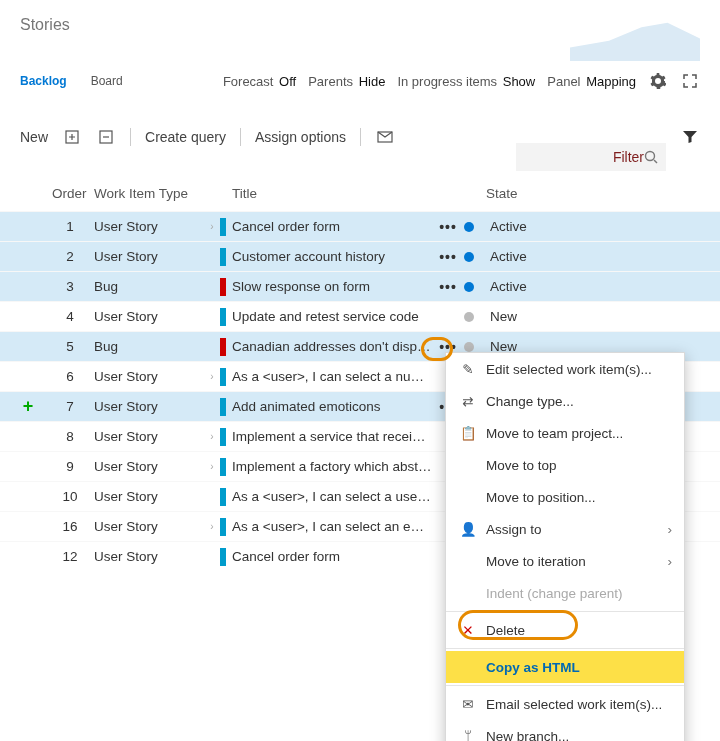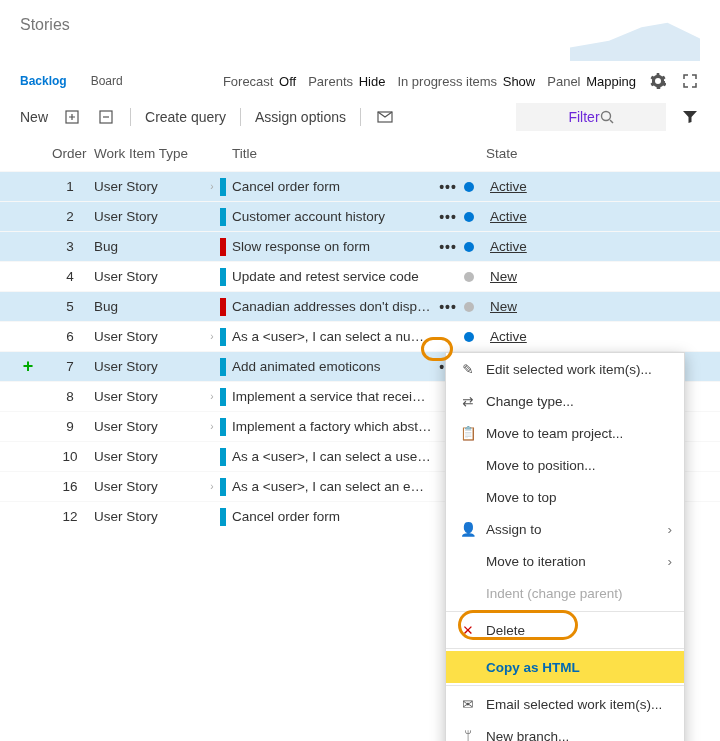--- a/index.html
+++ b/index.html
@@ -81,22 +81,23 @@
   .tool-sep { width:1px; height:18px; background:#ccc; }
   .toolbar-item { cursor:pointer; }
   .filter-box {
     margin-left: auto;
     display: flex;
     align-items: center;
     background: #f3f3f3;
     width: 150px;
     height: 28px;
     padding: 0 8px;
-    color: #6d28d9;
-    justify-content: center;
+    color: #7f1d1d;
+    justify-content: flex-end;
+    margin-top: 40px;
   }
   .grid {
     width: 100%;
   }
   .grid-header, .grid-row {
     display: grid;
     grid-template-columns: 48px 42px 110px 16px 12px 200px 32px 22px 130px;
     align-items: center;
     height: 30px;
     padding: 0 4px;
@@ -115,21 +116,21 @@
   .grid-row.sel.current { background: #d5eaf7; }
   .order { text-align: center; color:#333; padding-right:6px;}
   .chev { color:#aaa; font-size:10px; text-align:center; }
   .color-bar { width: 6px; height: 18px; background: #009ccc; }
   .color-bar.bug { background: #c00; }
   .title-cell { white-space: nowrap; overflow: hidden; text-overflow: ellipsis; }
   .dots { color: #333; font-weight:bold; text-align:center; cursor:pointer; letter-spacing:1px; font-size:14px; }
   .state-dot { width:10px; height:10px; border-radius:50%; display:inline-block; vertical-align:middle; }
   .state-dot.active { background:#0078d4; }
   .state-dot.new { background:#bbb; }
-  .state-label { margin-left: 4px; text-decoration: underline; }
+  .state-label { margin-left: 4px; }
   .add-plus { color:#0a0; font-size:18px; font-weight:bold; text-align:center; width:48px; }
   .context-menu {
     position: absolute;
     left: 445px;
     top: 352px;
     width: 240px;
     background: #fff;
     box-shadow: 0 4px 14px rgba(0,0,0,.25);
     border: 1px solid #d9d9d9;
     font-size: 13.5px;
@@ -410,25 +411,25 @@
   <div class="menu-item">
       <span class="mi-icon">⇄</span>
       <span>Change type...</span>
     </div>
   <div class="menu-item">
       <span class="mi-icon">📋</span>
       <span>Move to team project...</span>
     </div>
   <div class="menu-item">
       <span class="mi-icon"></span>
+      <span>Move to top</span>
+    </div>
+  <div class="menu-item">
+      <span class="mi-icon"></span>
       <span>Move to position...</span>
-    </div>
-  <div class="menu-item">
-      <span class="mi-icon"></span>
-      <span>Move to top</span>
     </div>
   <div class="menu-item">
       <span class="mi-icon">👤</span>
       <span>Assign to</span>
       <span class="mi-arrow">›</span>
     </div>
   <div class="menu-item">
       <span class="mi-icon"></span>
       <span>Move to iteration</span>
       <span class="mi-arrow">›</span>

